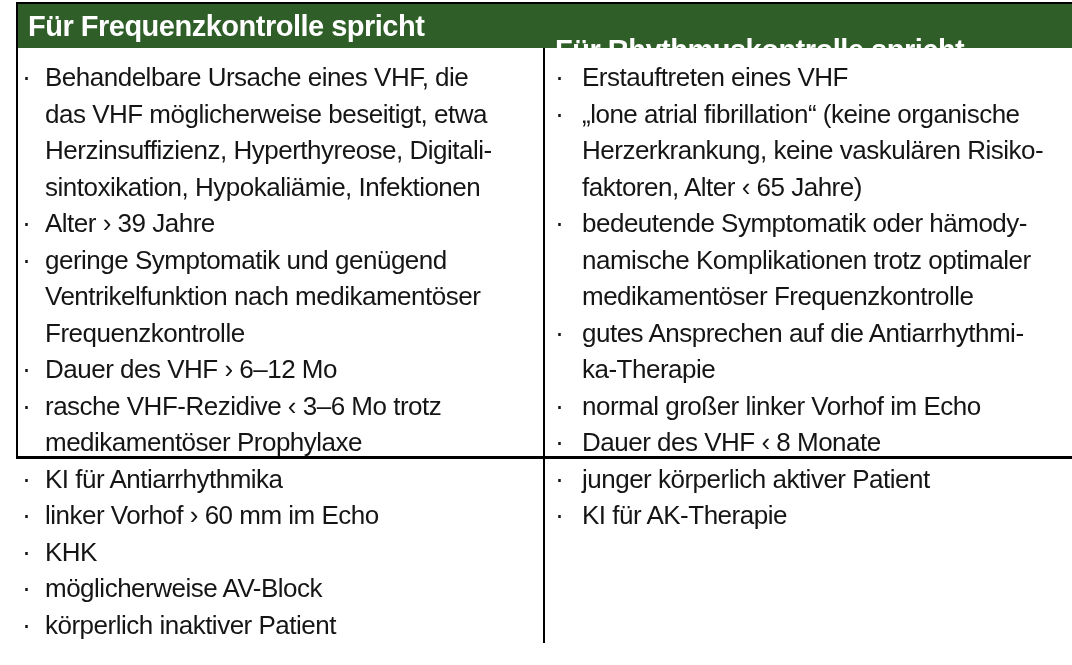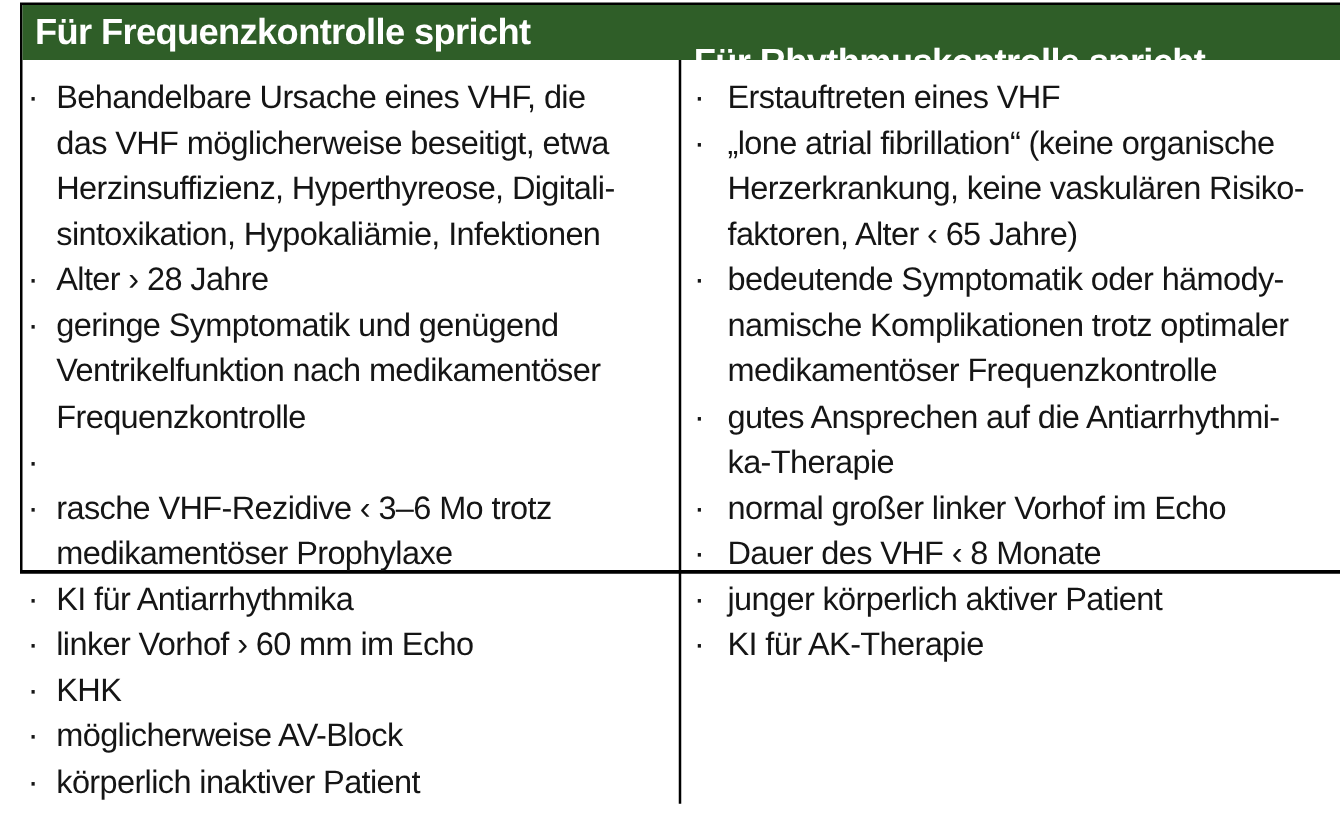--- a/index.html
+++ b/index.html
@@ -101,30 +101,31 @@
       <ul class="blist" id="list-col-0">
           <li class="bitem">
             <span class="marker">·</span>
             <span class="itemtext">Behandelbare Ursache eines VHF, die
 das VHF möglicherweise beseitigt, etwa
 Herzinsuffizienz, Hyperthyreose, Digitali-
 sintoxikation, Hypokaliämie, Infektionen</span>
           </li>
           <li class="bitem">
             <span class="marker">·</span>
-            <span class="itemtext">Alter › 28 Jahre</span>
+            <span class="itemtext">Alter › 39 Jahre</span>
           </li>
           <li class="bitem">
             <span class="marker">·</span>
             <span class="itemtext">geringe Symptomatik und genügend
 Ventrikelfunktion nach medikamentöser
 Frequenzkontrolle</span>
           </li>
           <li class="bitem">
             <span class="marker">·</span>
+            <span class="itemtext">Dauer des VHF › 6–12 Mo</span>
           </li>
           <li class="bitem">
             <span class="marker">·</span>
             <span class="itemtext">rasche VHF-Rezidive ‹ 3–6 Mo trotz
 medikamentöser Prophylaxe</span>
           </li>
           <li class="bitem">
             <span class="marker">·</span>
             <span class="itemtext">KI für Antiarrhythmika</span>
           </li>

